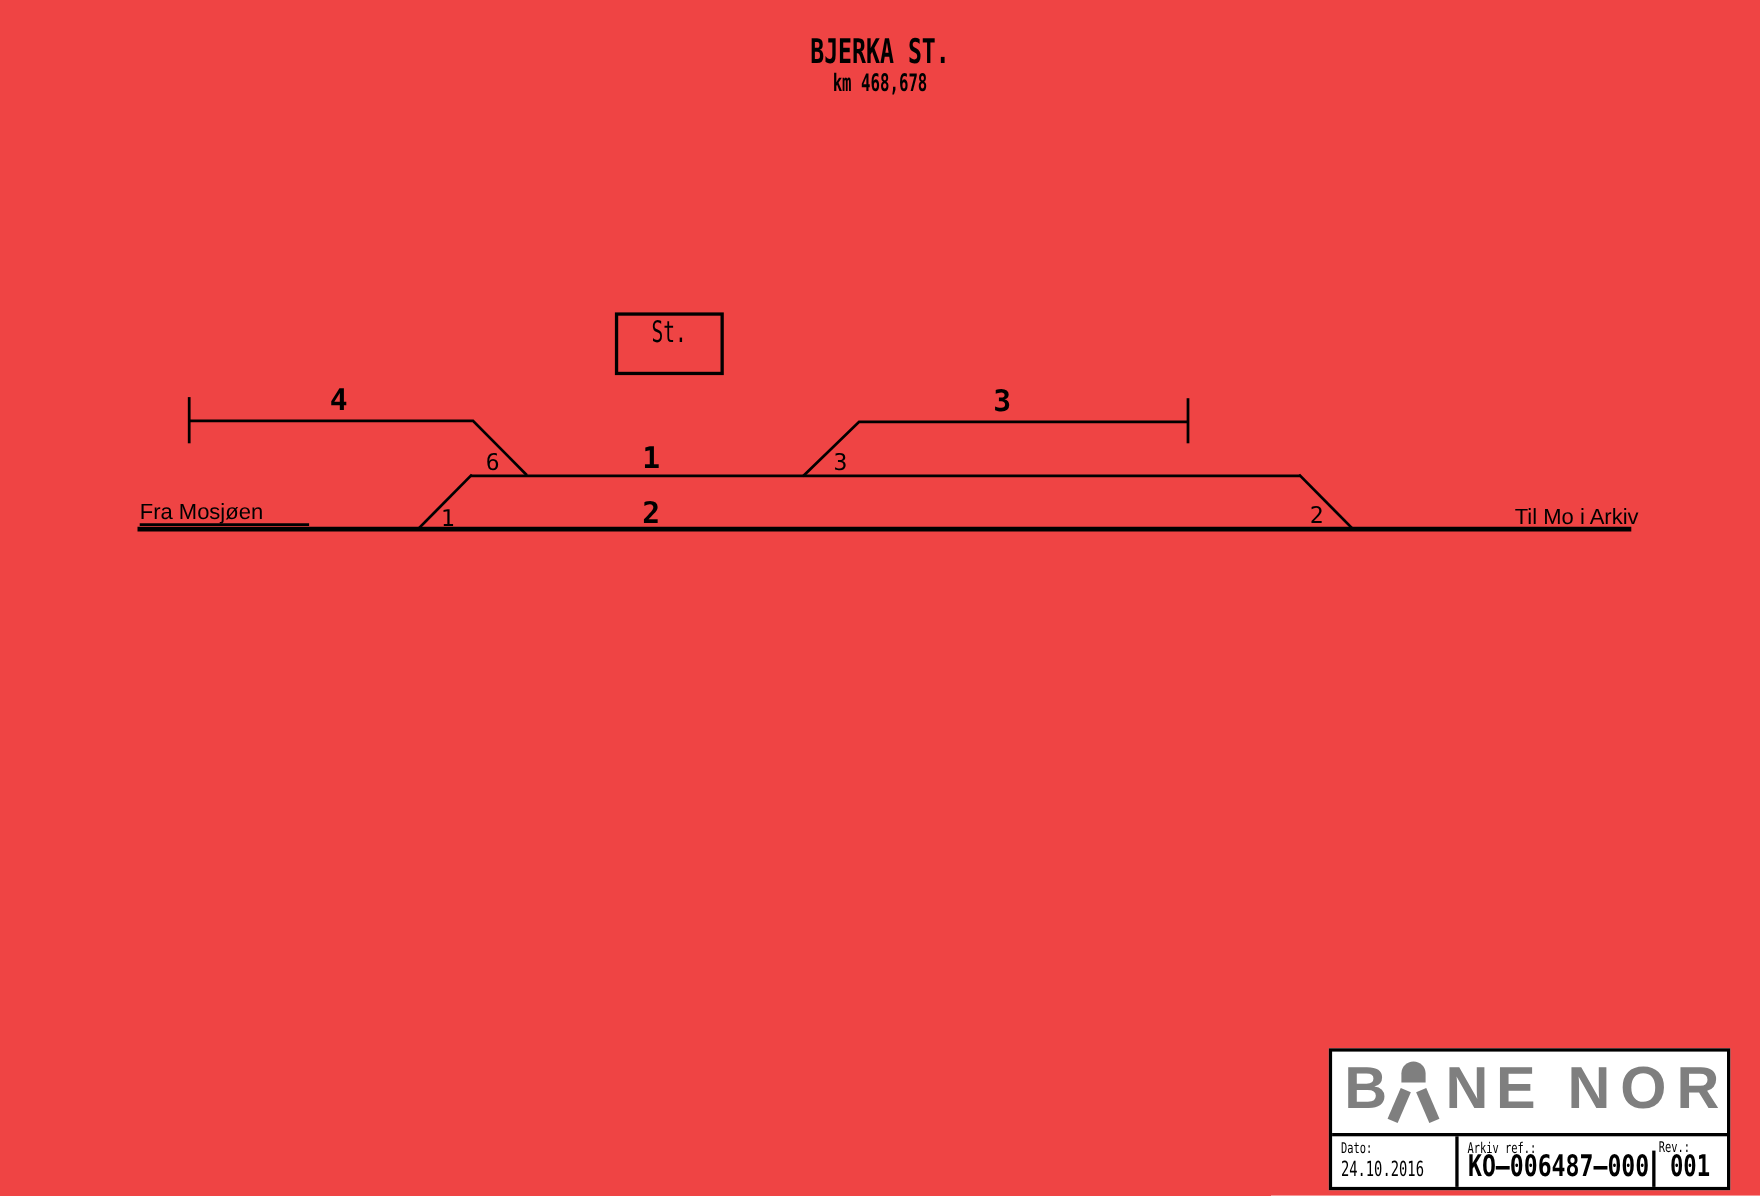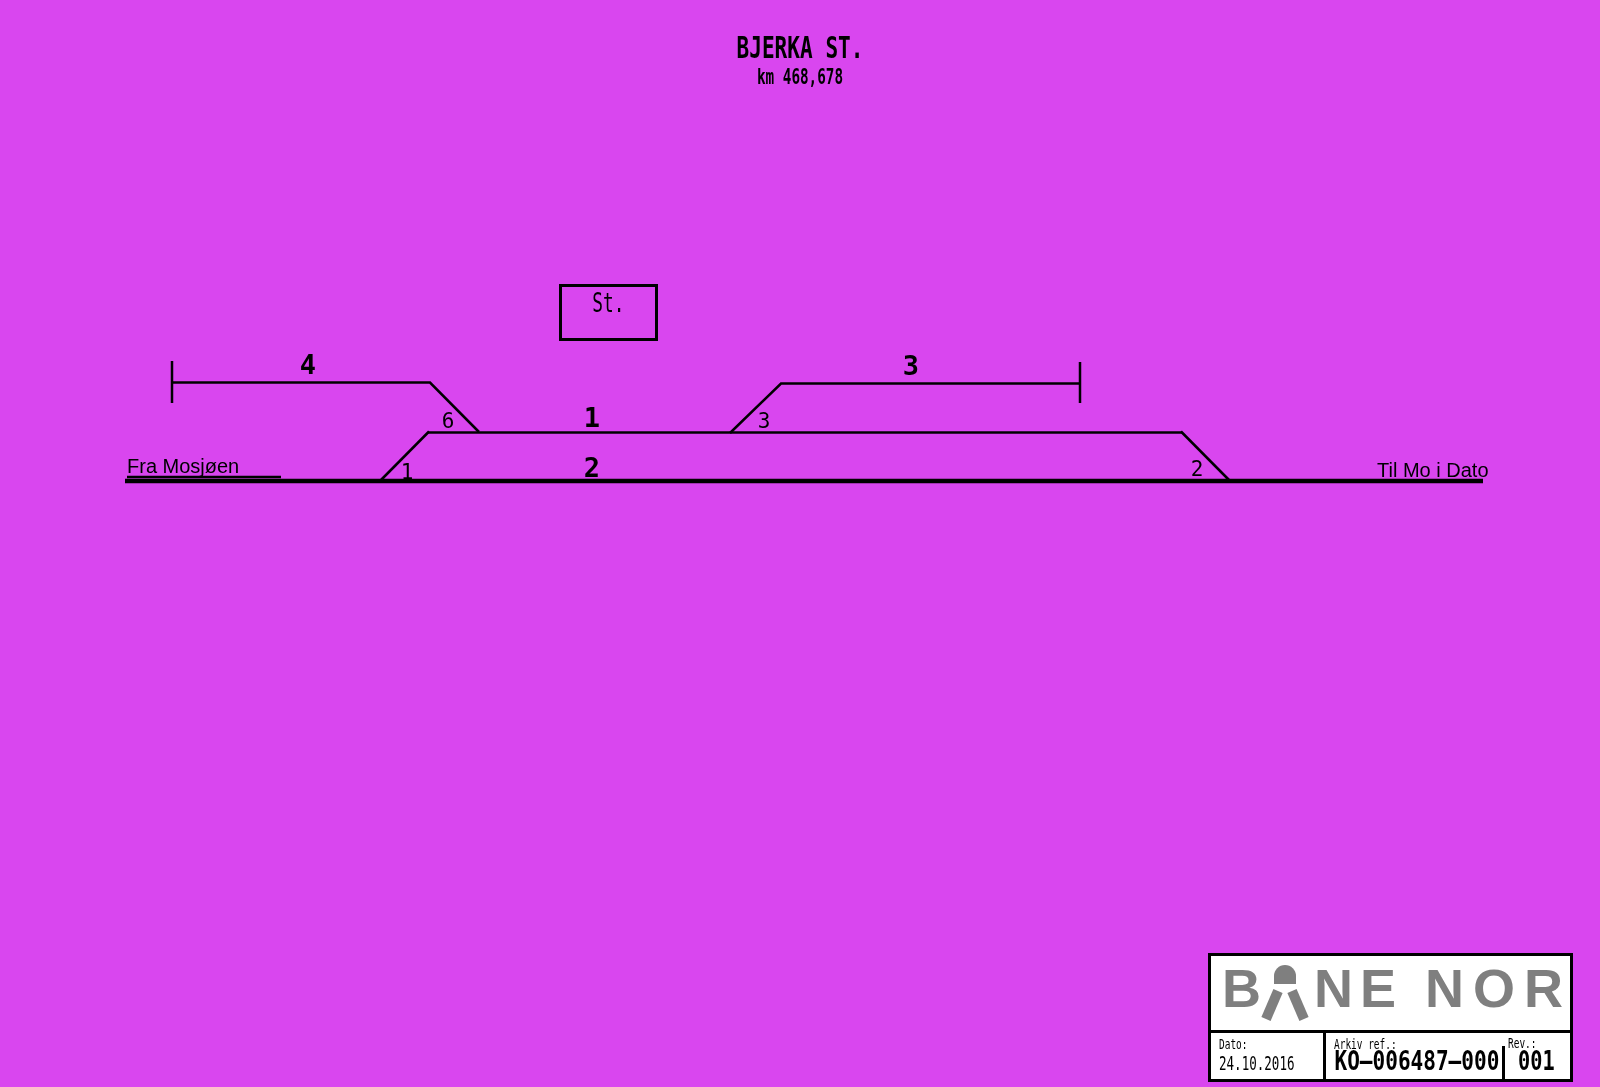--- a/index.html
+++ b/index.html
@@ -1,20 +1,20 @@
 <!DOCTYPE html>
 <html><head>
 <meta charset="utf-8">
 <style>
   html, body { margin: 0; padding: 0; background: #ffffff; }
   .canvas {
     position: relative;
     width: 1600px;
     height: 1087px;
-    background: #d946ef;
+    background: #ef4444;
     color: #000;
     font-family: "DejaVu Sans Mono", monospace;
     overflow: hidden;
   }
   .cad { font-family: "DejaVu Sans Mono", monospace; }
   .ans { font-family: "Liberation Sans", sans-serif; }
 
   
   .title {
     position: absolute; top: 29px; left: 0; width: 100%;
@@ -123,21 +123,21 @@
   <span class="tl cad" style="left:592px; top:467px;">2</span>
   <span class="tl cad" style="left:911px; top:365px;">3</span>
   <span class="tl cad" style="left:308px; top:364px;">4</span>
 
   <span class="sw cad" style="left:448px; top:421px;">6</span>
   <span class="sw cad" style="left:764px; top:421px;">3</span>
   <span class="sw cad" style="left:407px; top:472px;">1</span>
   <span class="sw cad" style="left:1197px; top:469px;">2</span>
 
   <span class="endpoint ep-left ans">Fra Mosjøen</span>
-  <span class="endpoint ep-right ans">Til Mo i Dato</span>
+  <span class="endpoint ep-right ans">Til Mo i Arkiv</span>
 
   <div class="tblock">
     <div class="tb-logo">
       <svg width="345" height="72" viewBox="0 0 345 72">
         <g font-family="Liberation Sans, sans-serif" font-weight="bold" font-size="54">
           <text x="0" y="50" fill="#7f7f7f">B</text>
           <text x="92" y="50" letter-spacing="7" fill="#7f7f7f">NE</text>
           <text x="203" y="50" letter-spacing="9" fill="#7f7f7f">NOR</text>
         </g>
         <path d="M52 27 L52 19 A11 11 0 0 1 74 19 L74 27 Z" fill="#7f7f7f"></path>

